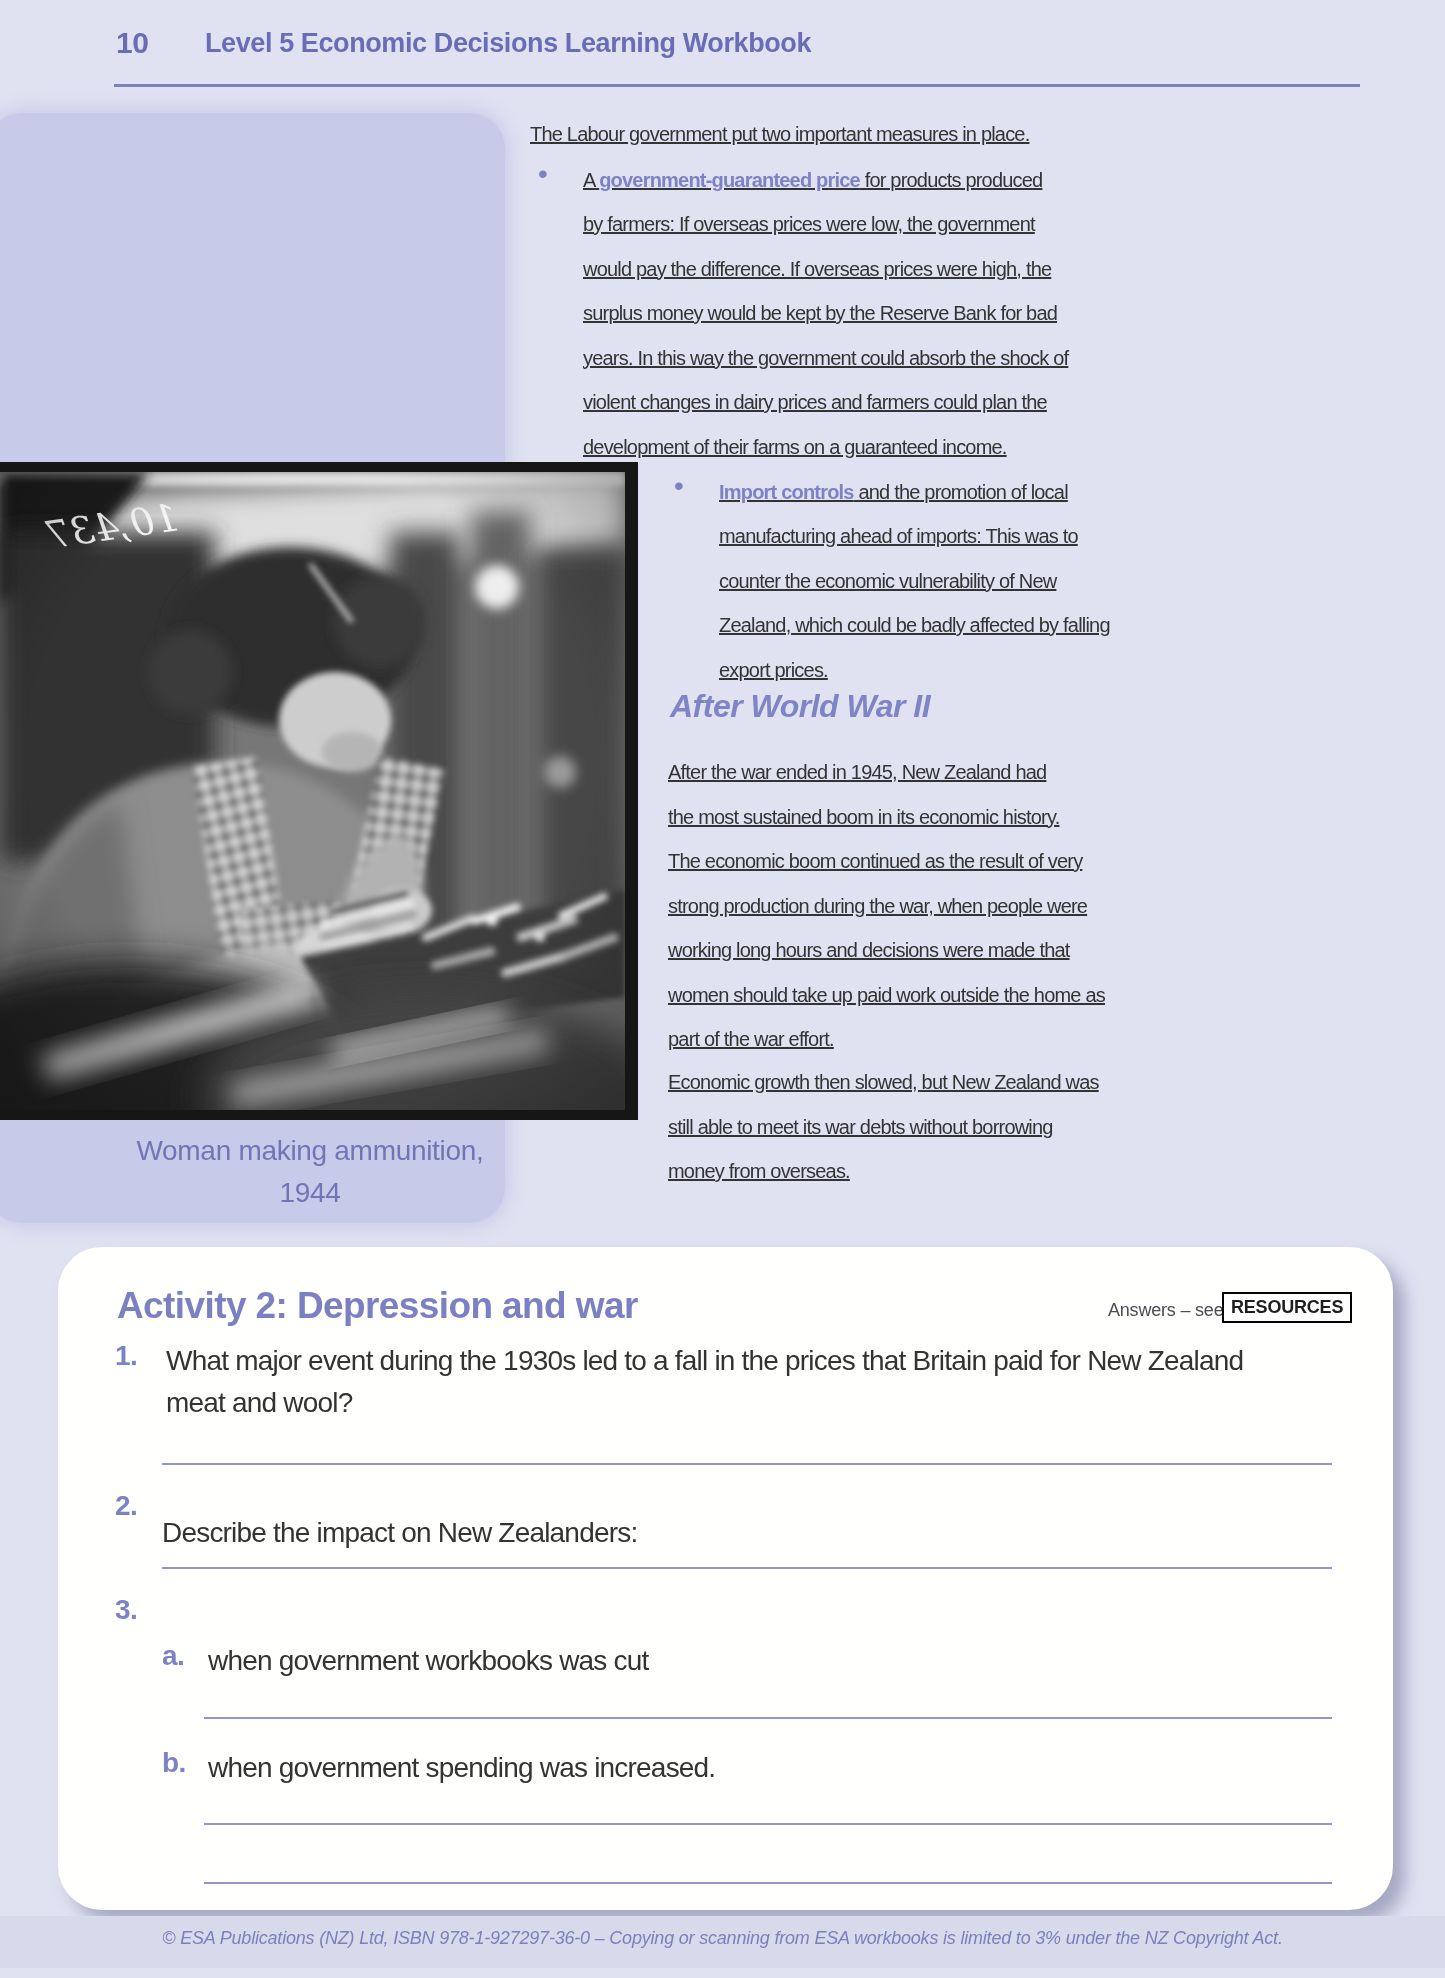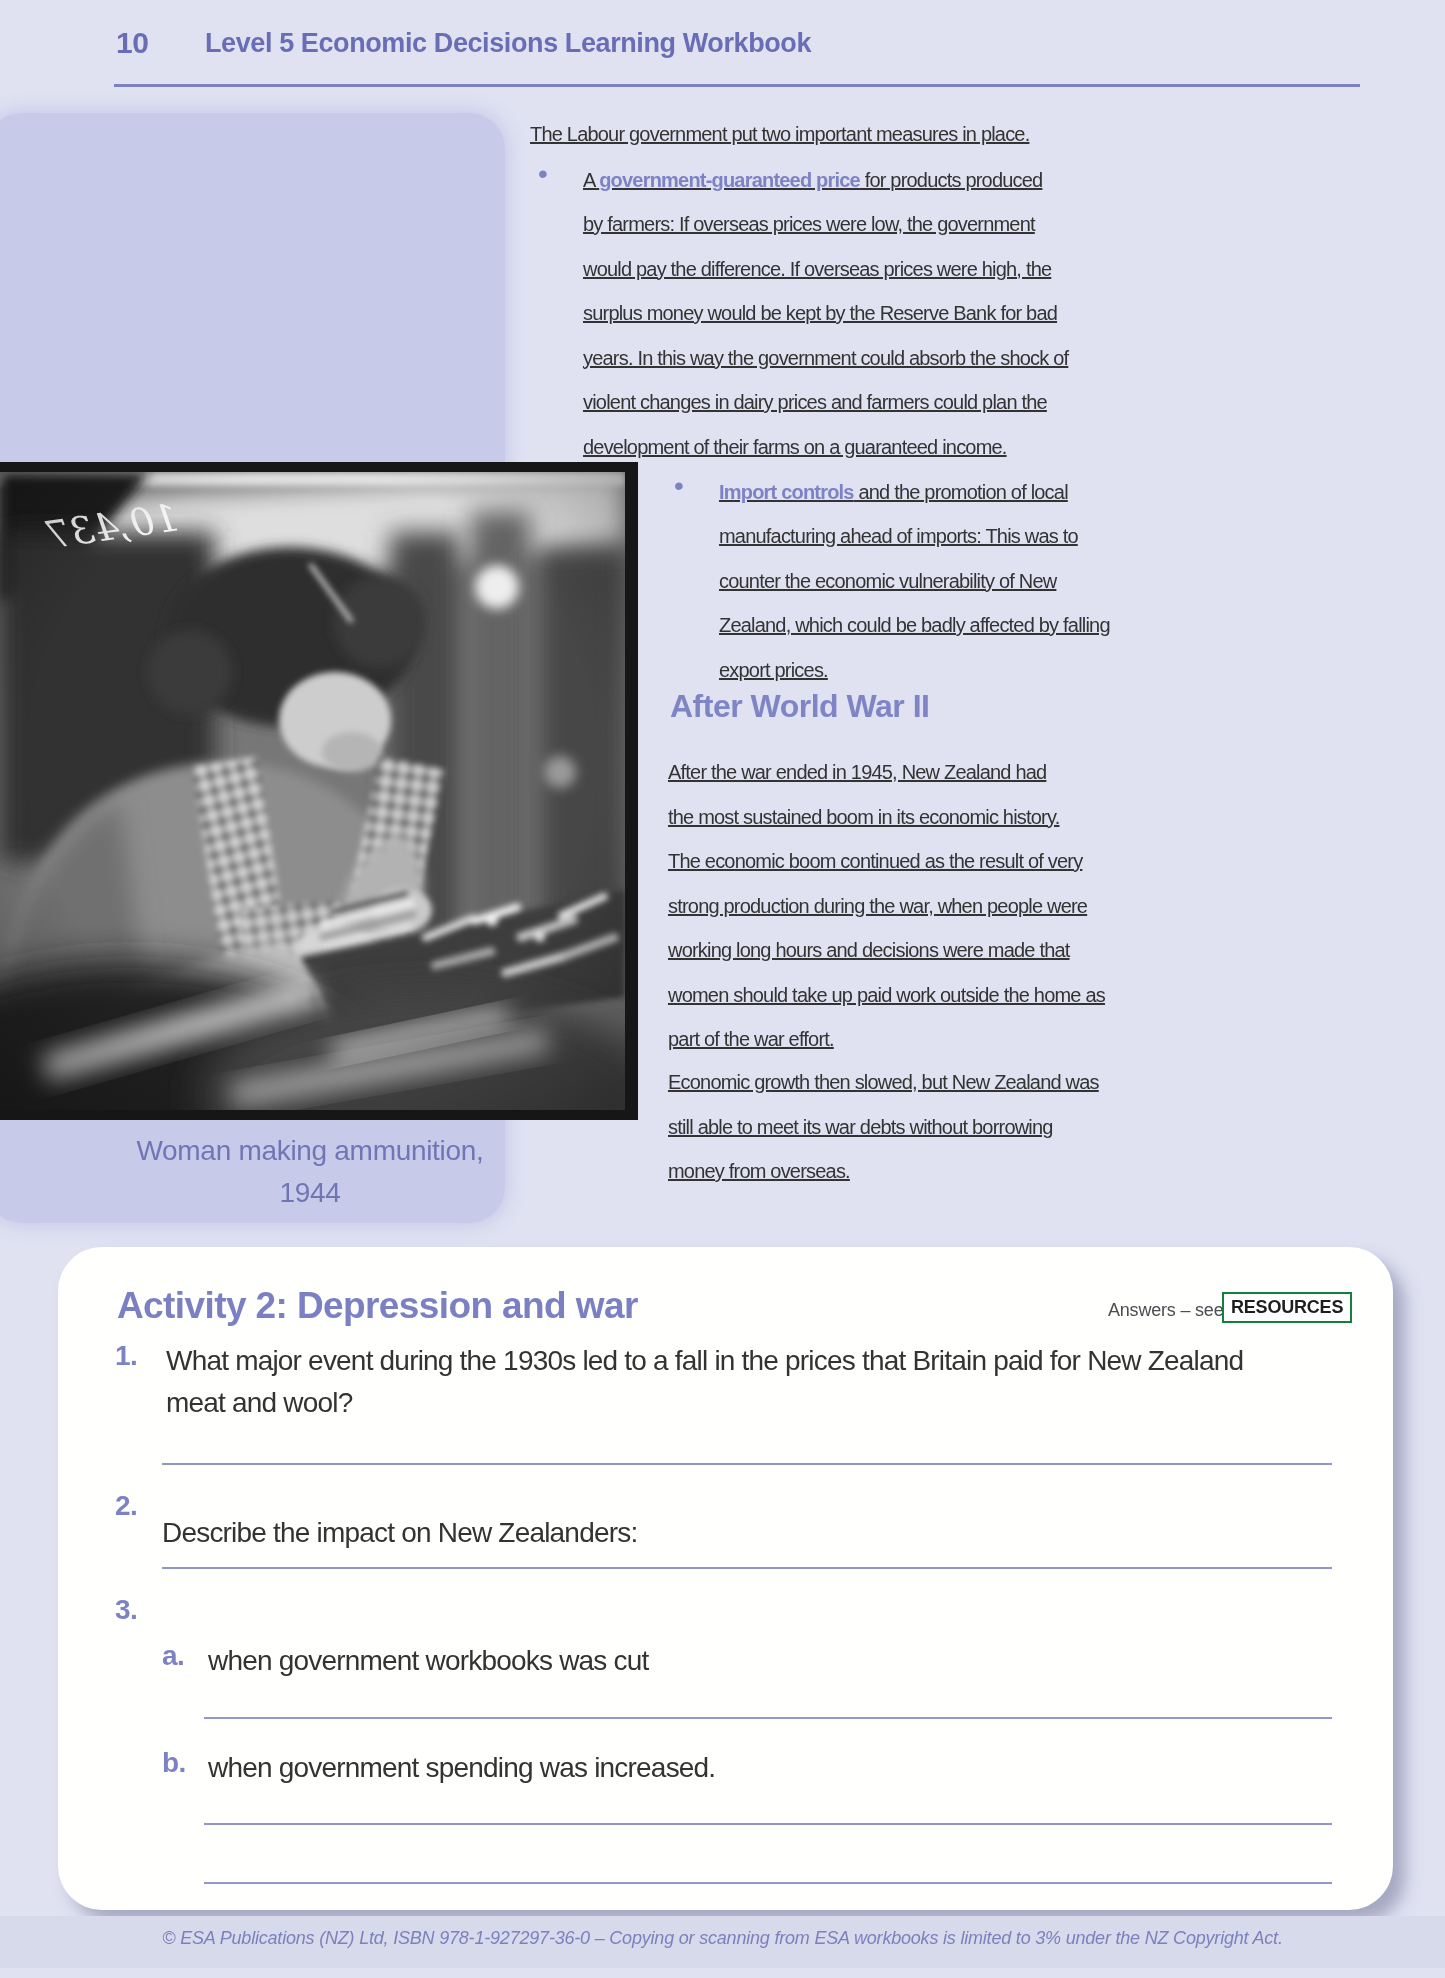--- a/index.html
+++ b/index.html
@@ -17,27 +17,27 @@
   .photo{left:0;top:462px;width:638px;height:658px;background:#161616;
          border-top:10px solid #161616;border-right:13px solid #161616;border-bottom:10px solid #161616;
          box-sizing:border-box;}
   .photo svg{display:block;width:625px;height:638px;}
   .caption{left:0;top:1130px;width:620px;text-align:center;font-size:28px;color:#7076b5;line-height:42px;white-space:pre-line;letter-spacing:-.3px;}
   
   .body-txt{font-size:20px;line-height:44.5px;color:#333;letter-spacing:-.8px;text-decoration:underline;}
   .ml{white-space:pre-line;}
   .kw{color:#7d82c4;font-weight:bold;}
   .bullet-dot{color:#7d82c0;font-size:28px;}
-  .sec-head{font-size:32px;font-weight:bold;color:#7f84c5;letter-spacing:-.5px;}
+  .sec-head{font-size:32px;font-weight:bold;color:#7f84c5;letter-spacing:-.5px;font-style:italic;}
   
   .card{left:58px;top:1247px;width:1335px;height:663px;background:#fffffe;border-radius:44px;
         box-shadow:12px 12px 16px rgba(108,112,148,.5);}
   .act-title{left:117px;top:1285px;font-size:37px;font-weight:bold;color:#7b80c3;letter-spacing:-.6px;}
   .ans-note{left:1108px;top:1300px;font-size:18px;color:#4c4c52;letter-spacing:-.2px;}
-  .res-badge{left:1222px;top:1292px;font-size:18px;font-weight:600;color:#1e1e1e;border:2px solid #15803d;
+  .res-badge{left:1222px;top:1292px;font-size:18px;font-weight:600;color:#1e1e1e;border:2px solid #000000;
              padding:3px 7px;background:#fff;letter-spacing:-.2px;}
   .q-num{font-size:28px;font-weight:bold;color:#7d82c4;letter-spacing:-.5px;}
   .q-txt{font-size:28px;color:#333;line-height:42px;letter-spacing:-.8px;}
   .ans-line{height:0;border-top:2px solid #9296c9;}
   
   .footer-strip{left:0;top:1916px;width:1445px;height:62px;background:#d7daeb;}
   .footer-txt{left:0;top:1928px;width:1445px;text-align:center;font-size:18px;font-style:italic;
               color:#7c80bb;letter-spacing:-.2px;}
 </style>
 </head>

